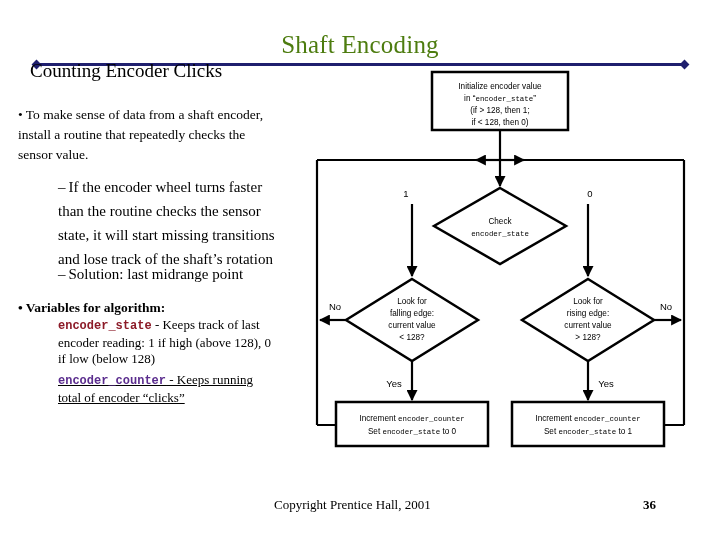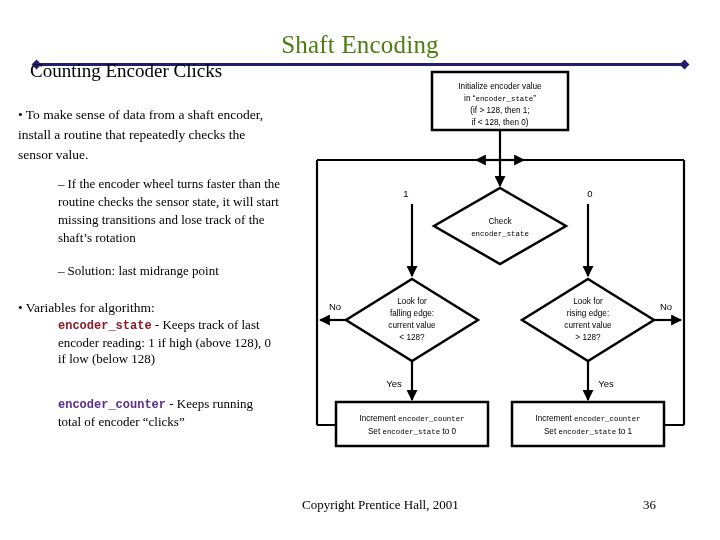--- a/index.html
+++ b/index.html
@@ -65,59 +65,59 @@
   .bullet1 {
     position: absolute;
     font-size: 13.5px;
     line-height: 20px;
     width: 265px;
   }
   .bullet1 .mark { margin-right: 3px; }
 
   .bullet2 {
     position: absolute;
-    font-size: 13px;
-    line-height: 18px;
+    font-size: 15px;
+    line-height: 24px;
     width: 225px;
   }
   .bullet2 .mark { margin-right: 3px; }
 
   .bullet3 {
     position: absolute;
     font-size: 13px;
     line-height: 16.5px;
     width: 215px;
   }
 
-  .b-bold { font-weight: normal; }
+  .b-bold { font-weight: bold; }
   .kw-red {
     font-family: "Liberation Mono", "DejaVu Sans Mono", monospace;
     font-weight: bold;
     font-size: 12px;
     color: #8c1b28;
   }
   .kw-purple {
     font-family: "Liberation Mono", "DejaVu Sans Mono", monospace;
     font-weight: bold;
     font-size: 12px;
     color: #5b2d8e;
   }
 
   
   #footer-copyright {
     position: absolute;
     left: 274px; top: 497px;
     font-size: 13px;
     white-space: nowrap;
-    margin-left: 28px;
   }
   #footer-pagenum {
     position: absolute;
     left: 643px; top: 497px;
     font-size: 13px;
+    font-weight: bold;
   }
 
   
   #flowchart {
     position: absolute;
     left: 300px; top: 64px;
     width: 400px; height: 400px;
   }
   #flowchart svg { display: block; }
   .fc-lab {
@@ -164,21 +164,21 @@
   </div>
 
   <div class="bullet1 b-bold" style="left:18px; top:298px;">
     <span class="mark">•</span><span>Variables for algorithm:</span>
   </div>
 
   <div class="bullet3" style="left:58px; top:317px;">
     <span class="kw-red">encoder_state</span><span> - Keeps track of last encoder reading: 1 if high (above 128), 0 if low (below 128)</span>
   </div>
 
-  <div class="bullet3" style="left:58px; top:396px;">
+  <div class="bullet3" style="left:58px; top:372px;text-decoration:underline;">
     <span class="kw-purple">encoder_counter</span><span> - Keeps running total of encoder “clicks”</span>
   </div>
 
 </div>
 
 <div id="flowchart">
 <svg width="400" height="400" viewBox="0 0 400 400" xmlns="http://www.w3.org/2000/svg">
   <defs>
     <marker id="arrow" viewBox="0 0 10 10" refX="9" refY="5" markerWidth="5" markerHeight="5" orient="auto-start-reverse">
       <path d="M 0 0 L 10 5 L 0 10 z" fill="#000"></path>

